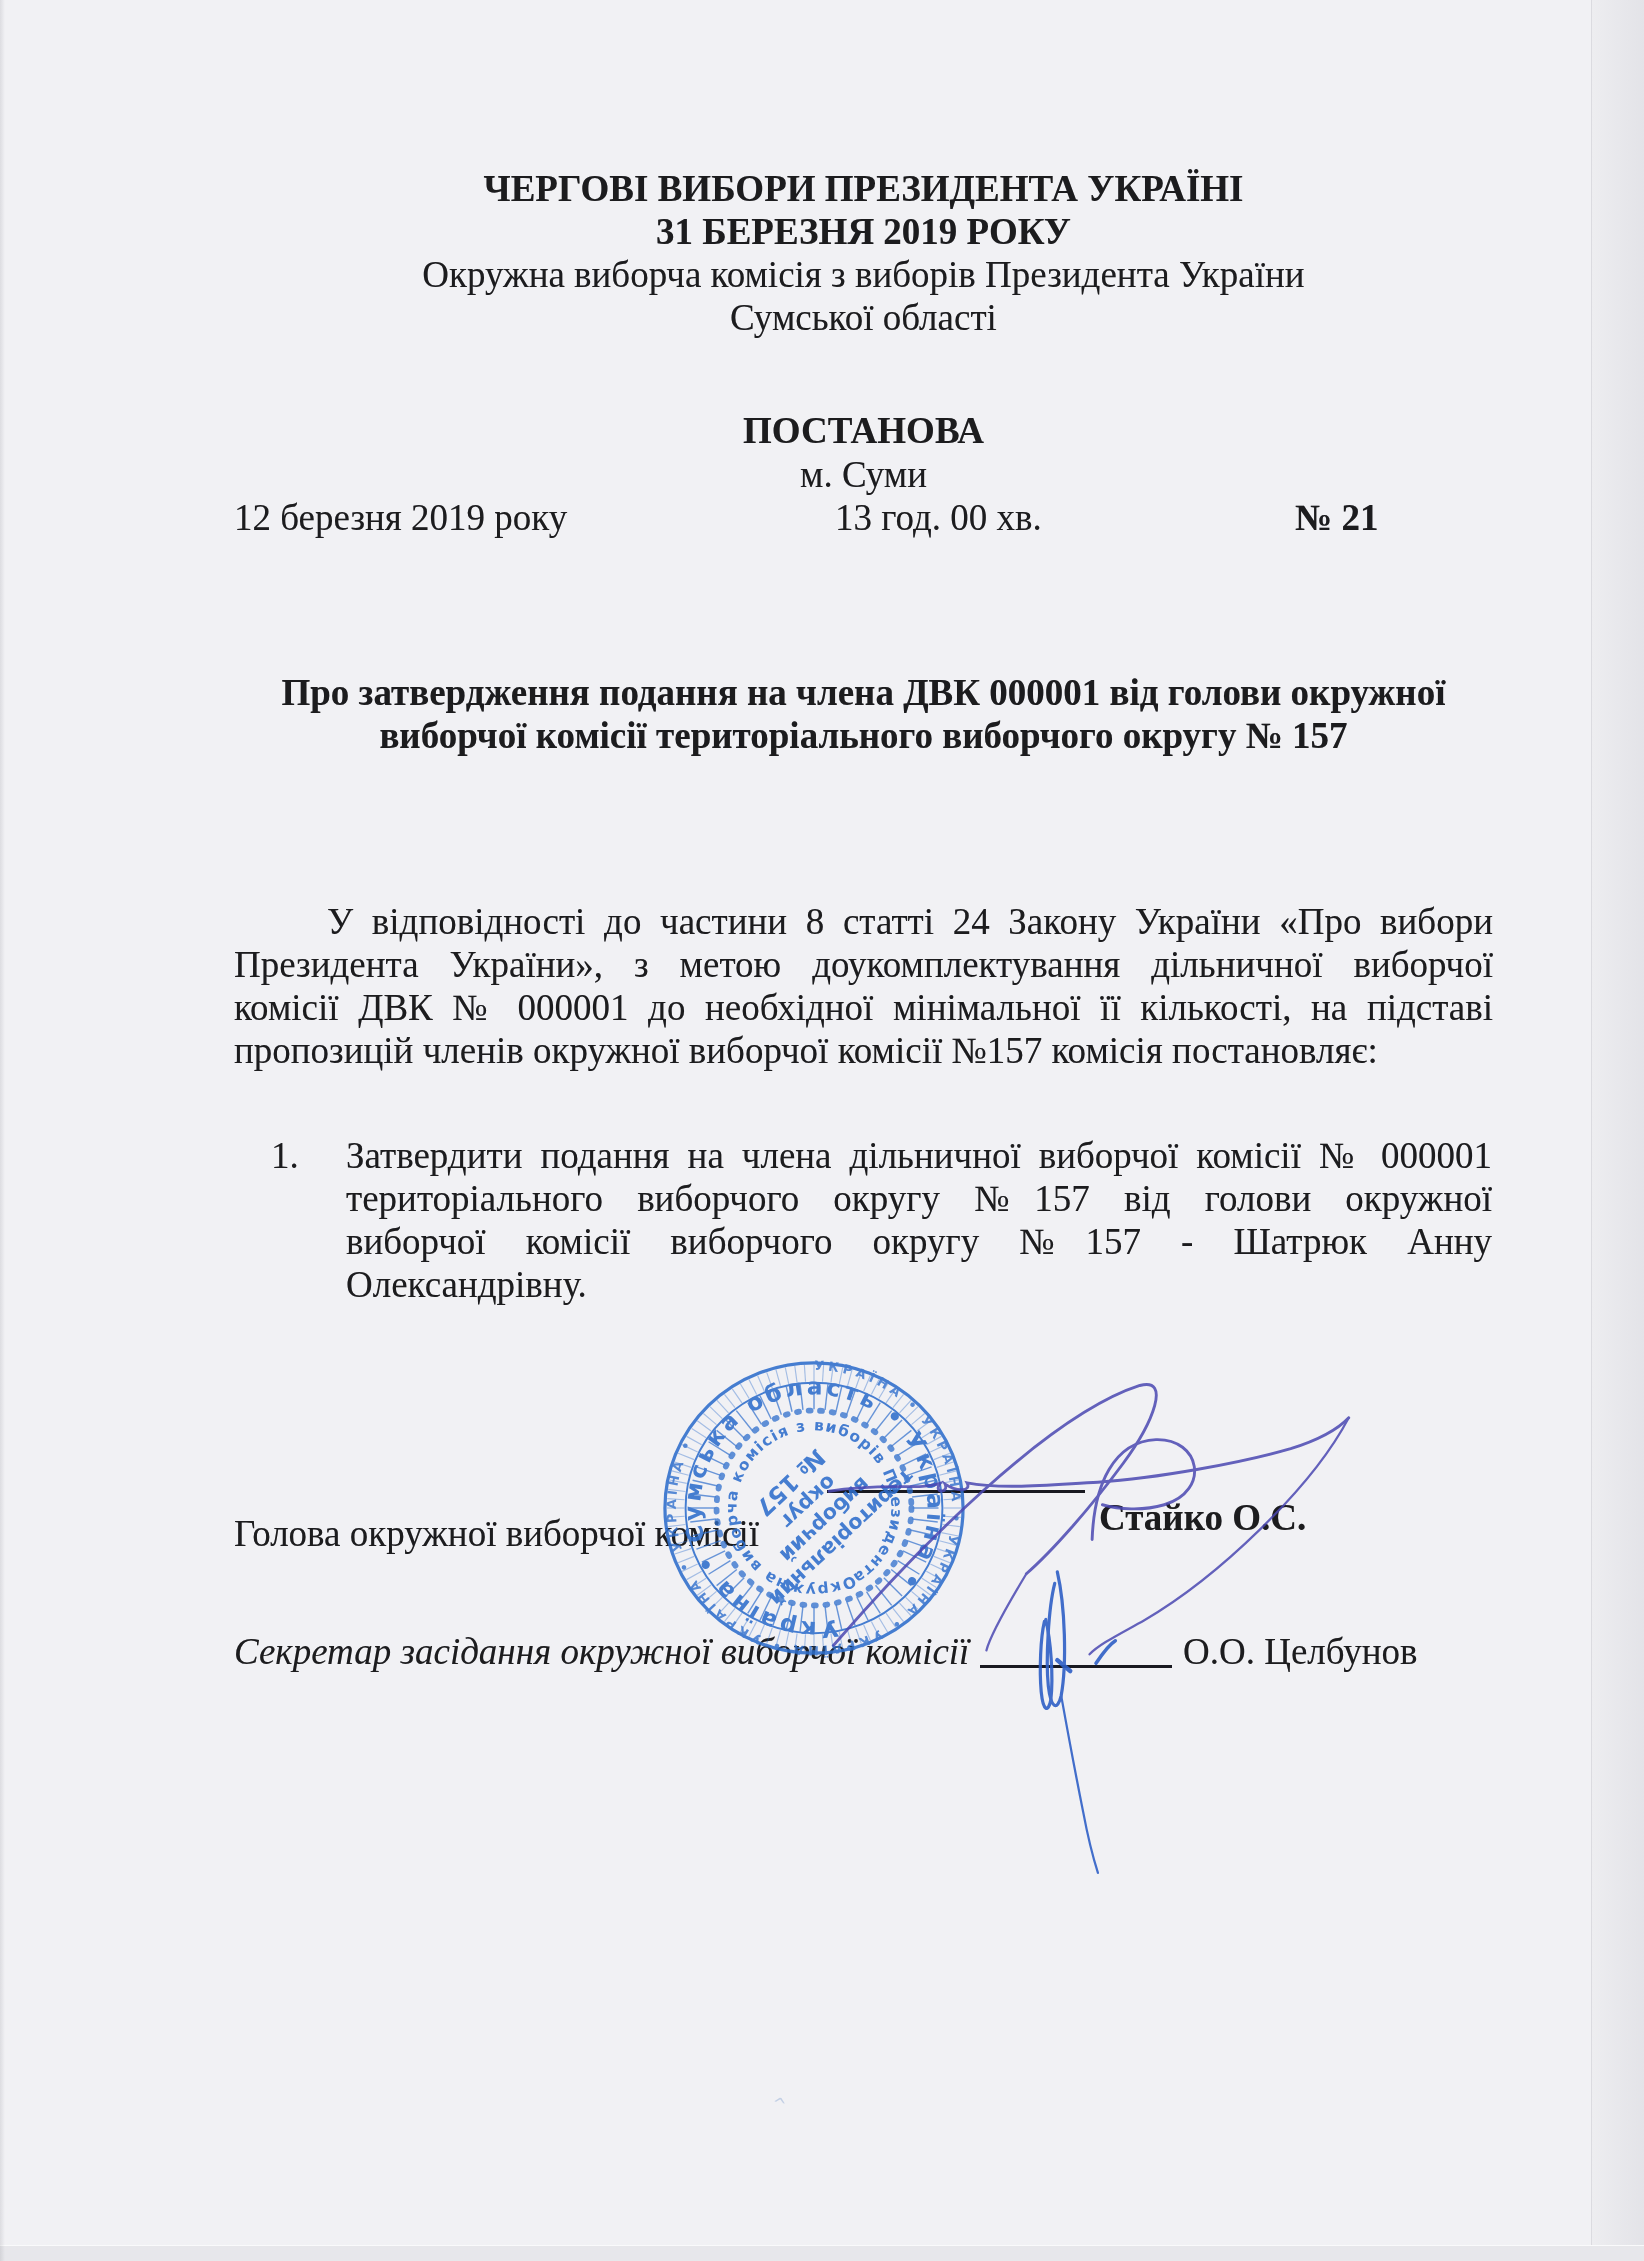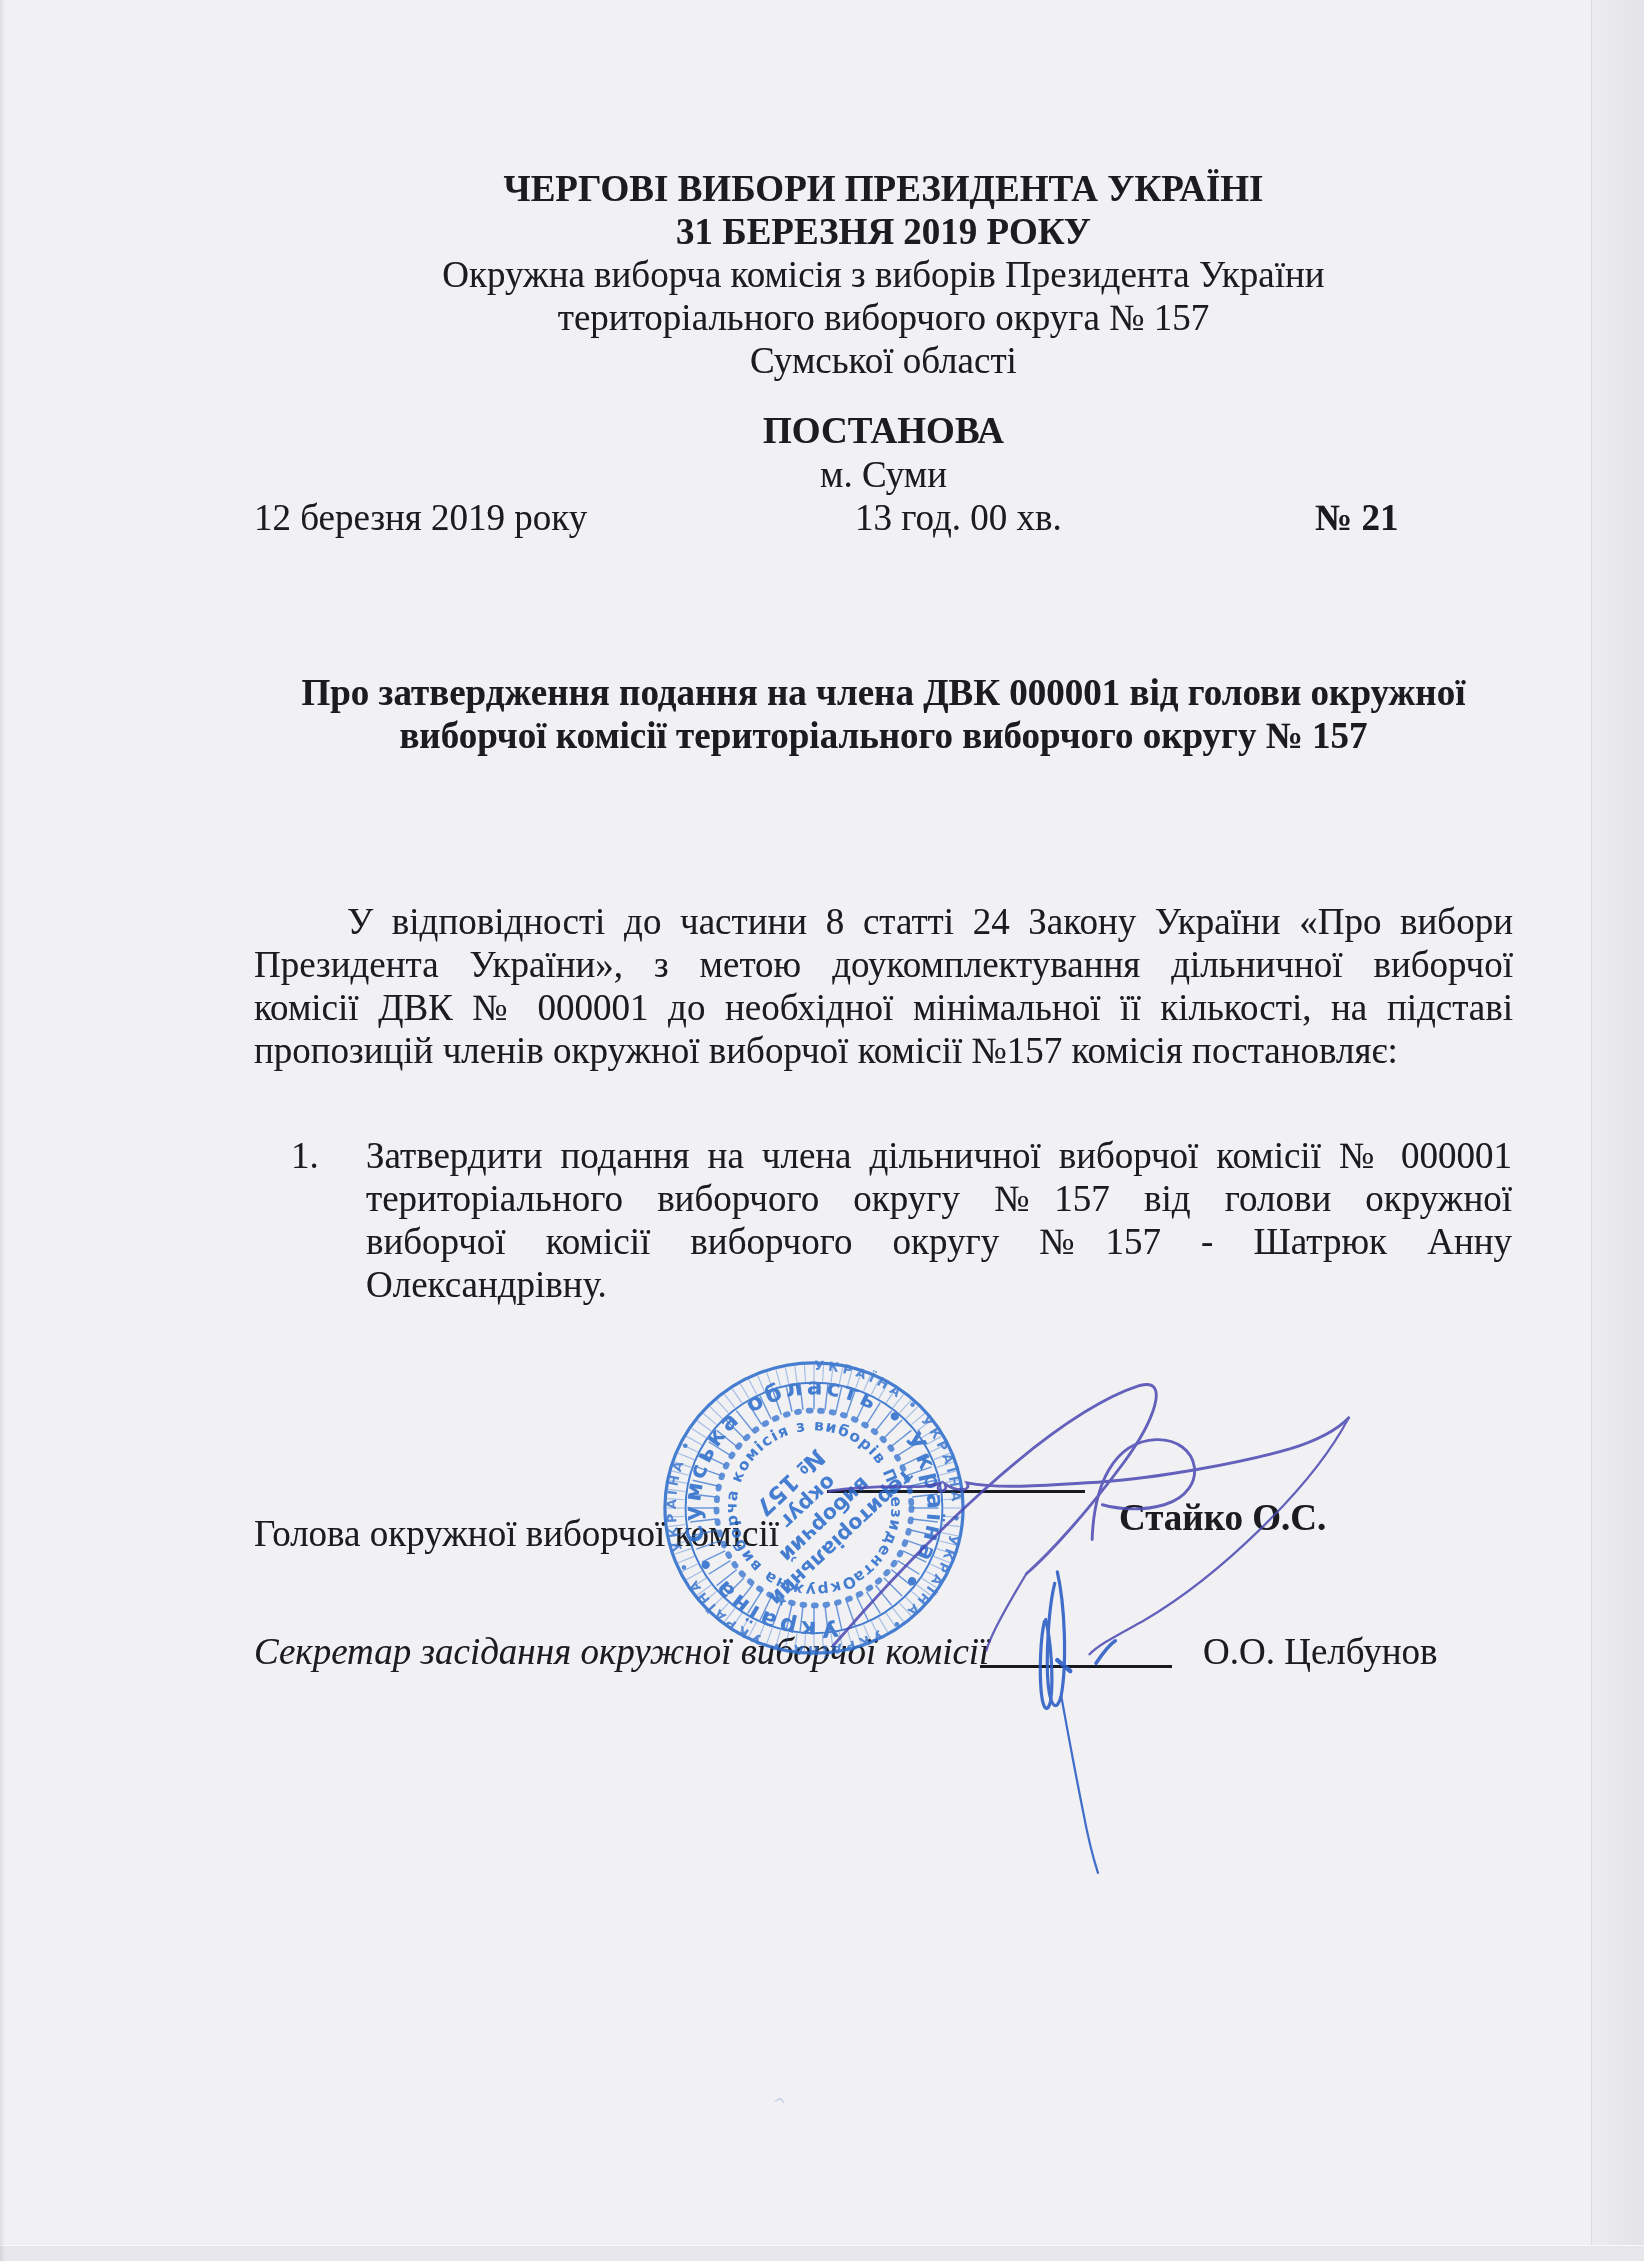--- a/index.html
+++ b/index.html
@@ -7,21 +7,21 @@
     position:relative;width:1644px;height:2261px;overflow:hidden;
     background:#f1f1f4;
     font-family:"Liberation Serif","DejaVu Serif",serif;
     color:#1c1c1e;
   }
   .abs{position:absolute;}
   .col{left:234px;width:1259px;}
   .line{line-height:43px;font-size:37px;}
   .center{text-align:center;}
   .bold{font-weight:700;}
-  .softtxt{text-shadow:0 0 0.6px rgba(20,20,30,.35);margin-left:20px;}
+  .softtxt{text-shadow:0 0 0.6px rgba(20,20,30,.35);}
   .just{ text-align:justify; text-align-last:justify; }
   .justlast{ text-align:justify; text-align-last:left; }
   .indent{ text-indent:93px; }
   .rule{position:absolute;height:2.6px;background:#191920;}
   
   .edge-right{position:absolute;top:0;right:0;width:52px;height:2261px;
     background:linear-gradient(to right,#ededf0,#e3e3e8);
     border-left:1.3px solid #dbdbe0;}
   .edge-bottom{position:absolute;left:0;top:2245px;width:1644px;height:16px;
     background:#e7e7eb;border-top:1.9px solid #fafafb;}
@@ -33,21 +33,20 @@
 </style>
 </head>
 <body>
 
 <div class="page">
 
   <div class="abs col softtxt" style="top:167px;">
     <div class="line center bold">ЧЕРГОВІ ВИБОРИ ПРЕЗИДЕНТА УКРАЇНІ</div>
     <div class="line center bold">31 БЕРЕЗНЯ 2019 РОКУ</div>
     <div class="line center">Окружна виборча комісія з виборів Президента України</div>
-    <div class="line center">територіального виборчого округа № 157</div>
     <div class="line center">Сумської області</div>
   </div>
 
   <div class="abs col line center softtxt" style="top:453px;">м. Суми</div>
   <div class="abs col line center bold softtxt" style="top:409px;">ПОСТАНОВА</div>
 
   <div class="abs softtxt" style="top:496px;left:0;width:1644px;height:43px;">
     <span class="abs line" style="left:234px;text-align:center;">12 березня 2019 року</span>
     <span class="abs line" style="left:835px;">13 год. 00 хв.</span>
     <span class="abs line bold" style="left:1295px;">№ 21</span>

